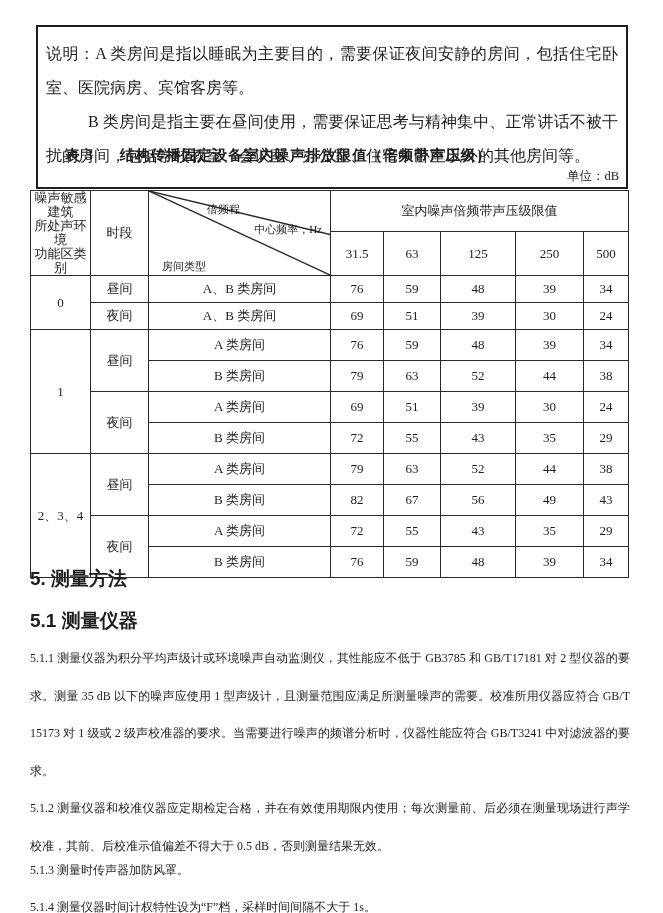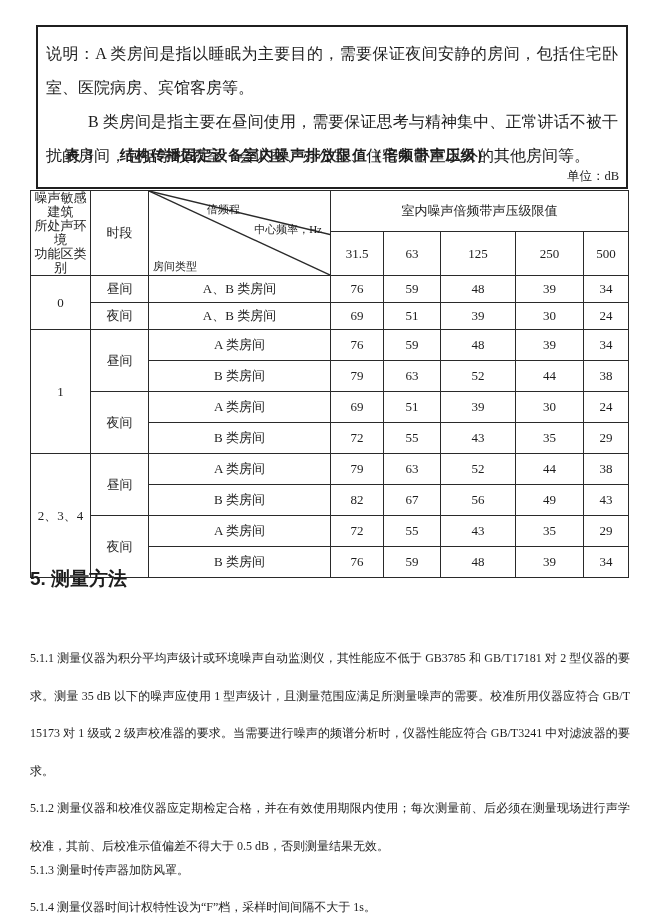--- a/index.html
+++ b/index.html
@@ -47,21 +47,21 @@
     overflow:hidden;
   }
   td.cat-head{
     font-size:9.5px;line-height:14px;text-align:left;padding-left:4px;
   }
   td.diag-cell{position:relative;padding:0;}
   .diag-svg{position:absolute;left:0;top:0;width:100%;height:100%;display:block;}
   .diag-lbl{position:absolute;font-size:11px;white-space:nowrap;}
   .diag-octave{left:58px;top:11px;}
   .diag-freq{right:8px;top:31px;}
-  .diag-room{left:4px;bottom:1px;}
+  .diag-room{left:13px;bottom:1px;}
   tr.h28{height:28px;}
   tr.h30{height:30px;}
   tr.h27{height:27px;}
   tr.h31{height:31px;}
   td.room-cell{font-size:12.5px;}
   td.period-cell{font-size:13px;}
   td.cat-cell{font-size:13px;}
 
   
   .sec-h{
@@ -222,18 +222,19 @@
         <td>76</td>
         <td>59</td>
         <td>48</td>
         <td>39</td>
         <td>34</td>
       </tr>
     </tbody>
   </table>
 
   <div class="sec-h sec-h1">5.  测量方法</div>
+  <div class="sec-h sec-h2">5.1  测量仪器</div>
   <p class="para p511">5.1.1 测量仪器为积分平均声级计或环境噪声自动监测仪，其性能应不低于 GB3785 和 GB/T17181 对 2 型仪器的要求。测量 35 dB 以下的噪声应使用 1 型声级计，且测量范围应满足所测量噪声的需要。校准所用仪器应符合 GB/T 15173 对 1 级或 2 级声校准器的要求。当需要进行噪声的频谱分析时，仪器性能应符合 GB/T3241 中对滤波器的要求。</p>
   <p class="para p512">5.1.2 测量仪器和校准仪器应定期检定合格，并在有效使用期限内使用；每次测量前、后必须在测量现场进行声学校准，其前、后校准示值偏差不得大于 0.5 dB，否则测量结果无效。</p>
   <p class="para p513">5.1.3 测量时传声器加防风罩。</p>
   <p class="para p514">5.1.4 测量仪器时间计权特性设为“F”档，采样时间间隔不大于 1s。</p>
 
 </div>
 
 </body></html>

